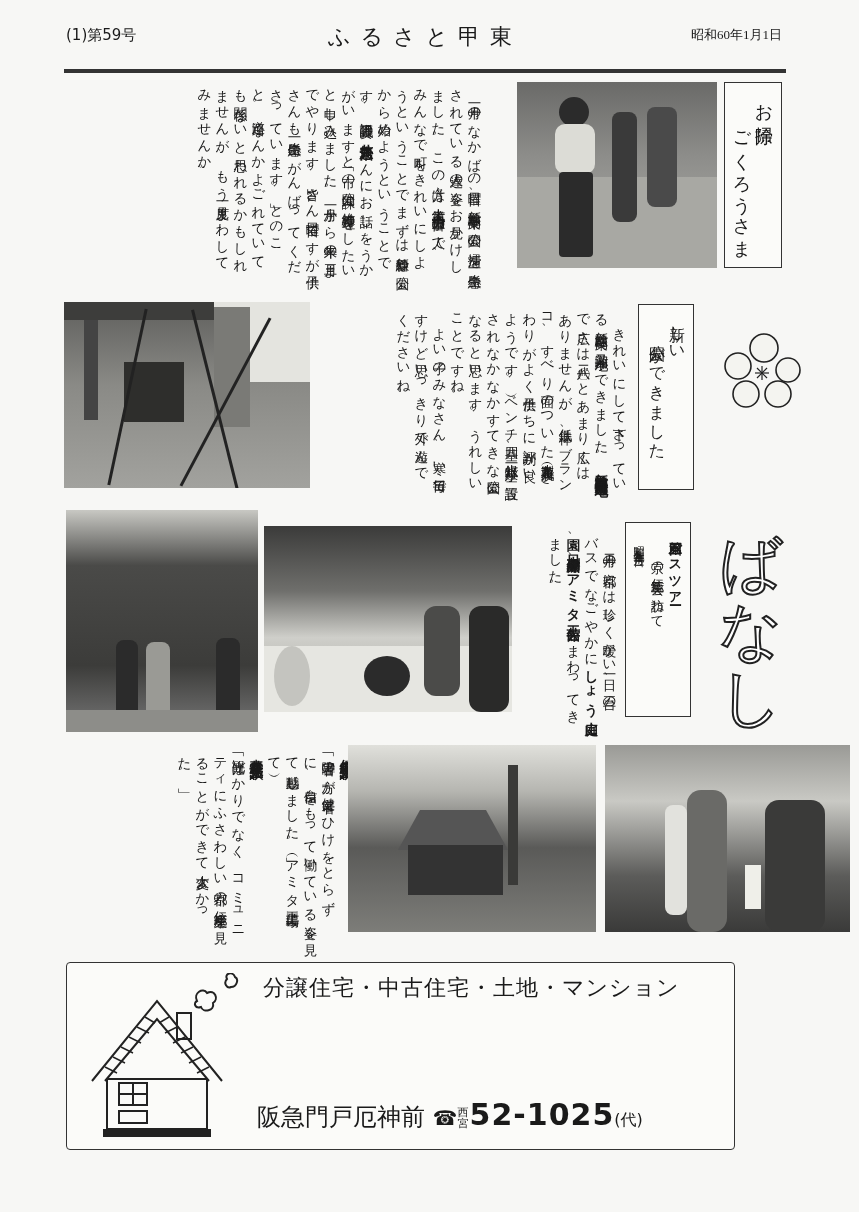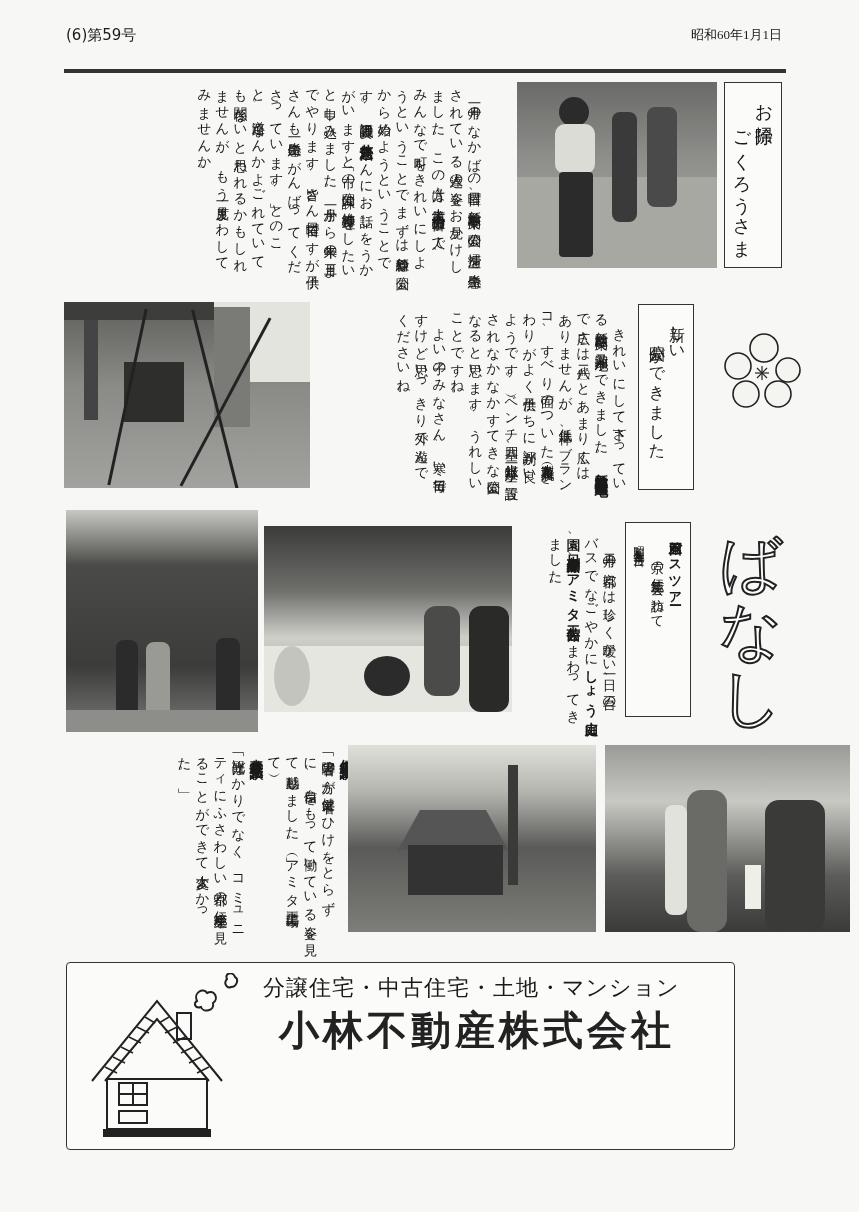--- a/index.html
+++ b/index.html
@@ -31,21 +31,22 @@
   .ad-line4 .tel { font-weight: bold; font-size: 30px; letter-spacing: 1px; }
   .ad-line4 .dai { font-size: 16px; }
   .ad-house { position: absolute; left: 10px; top: 10px; width: 180px; height: 170px; }
 
   .banashi { position: absolute; left: 710px; top: 488px; width: 80px; font-family: "DejaVu Sans", sans-serif; font-size: 62px; line-height: 82px; color: #fff; -webkit-text-stroke: 2px #222; text-align: center; }
 </style>
 </head>
 <body>
 
 <div class="hdr">
-  <span class="hdr-issue">(6)第59号</span>
+  <span class="hdr-issue">(1)第59号</span>
+  <span class="hdr-title">ふるさと甲東</span>
   <span class="hdr-date">昭和60年1月1日</span>
 </div>
 <div class="hdr-rule"></div>
 
 <div class="vt" style="right:375px; top:80px; height:195px; width:425px;">
   <span>　十一月のなかばの日曜日、新幹線高架下や公園の清掃を一生懸命されている人達の姿をお見かけしました。この方々は上大市第二自治会五丁目の人で、みんなで町をきれいにしようということでまずは新幹線や公園から始めようということです。評議委員の</span><b>井筒忠治</b><span>さんにお話しをうかがいますと「市の公園課に維持管理をしたいと申し込みました。十一月から来年の三月までやります。皆さん日曜日ですが子供さんも一生懸命にがんばってくださっています。」とのこと。道路なんかよごれていても関係ないと思われるかもしれませんが、もう一度見まわしてみませんか。</span>
 </div>
 
 <div class="photo" style="left:517px; top:82px; width:200px; height:186px;">
   <div class="g1"></div>
@@ -176,14 +177,17 @@
       <line x1="132" y1="94" x2="120" y2="100"></line>
         <line x1="124" y1="84" x2="112" y2="90"></line>
         <line x1="116" y1="74" x2="104" y2="80"></line>
       <line x1="108" y1="64" x2="96" y2="70"></line>
         <line x1="100" y1="54" x2="88" y2="60"></line>
         <line x1="92" y1="44" x2="82" y2="50"></line>
     </g>
     <rect x="26" y="156" width="108" height="8" fill="#222"></rect>
   </svg>
   <div class="ad-line1">分譲住宅・中古住宅・土地・マンション</div>
-  <div class="ad-name">小林不動産株式会社</div>
+  <div class="ad-line4">
+    <span>阪急門戸厄神前</span>
+    <span style="font-size:20px;">☎</span><span class="tel-area">西宮</span><span class="tel">52-1025</span><span class="dai">(代)</span>
+  </div>
 </div>
 
 </body></html>

